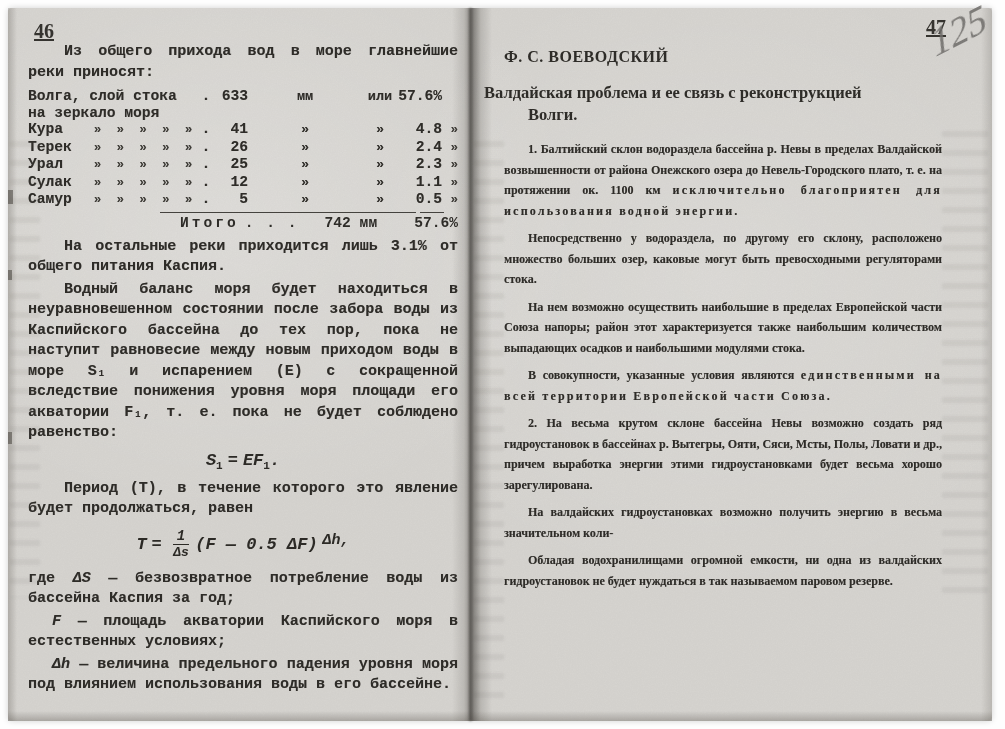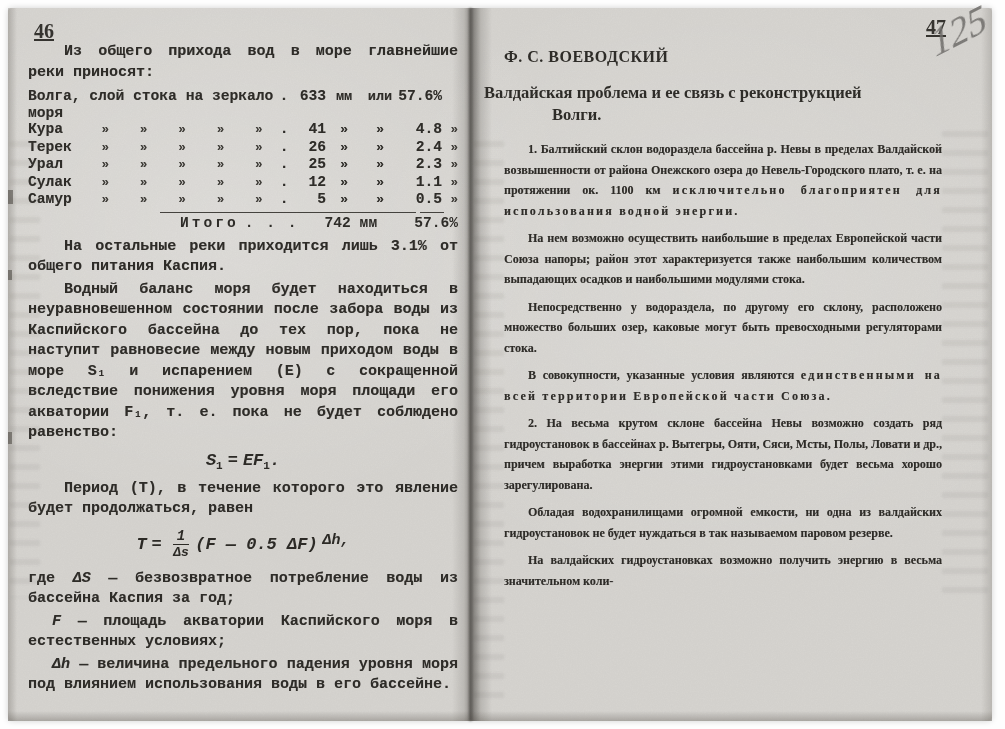--- a/index.html
+++ b/index.html
@@ -27,21 +27,21 @@
 
   
   .rivers{margin:5px 0 0 0;}
   .trow{display:flex;align-items:baseline;font-size:14.6px;font-weight:700;line-height:16.5px;
         text-shadow:0.3px 0.3px 0 rgba(46,44,40,.3);}
   .tlabel{flex:1;}
   .tname{width:58px;}
   .dit{flex:1;text-align:center;color:#3b3934;font-size:12.5px;}
   .tdot{width:12px;text-align:center;}
   .tval{width:36px;text-align:right;}
-  .tu{width:36px;text-align:center;font-size:13.5px;}
+  .tu{width:36px;text-align:center;font-size:13.5px;margin-left:39px;}
   .tpct{width:44px;text-align:right;}
   .tsfx{width:16px;text-align:right;font-size:12.5px;color:#3b3934;}
   .trule{display:flex;margin:3px 0 2px 132px;}
   .trule .seg1{width:256px;height:0;border-top:1.6px solid #45433e;}
   .trule .seg2{width:24px;height:0;border-top:1.6px solid #45433e;margin-left:4px;}
   .titogo{display:flex;align-items:baseline;font-size:14.6px;font-weight:700;margin:0 0 6px 0;}
   .ti-label{margin-left:152px;letter-spacing:3px;}
   .ti-dots{margin-left:6px;letter-spacing:2px;}
   .ti-val{margin-left:26px;}
   .ti-pct{flex:1;text-align:right;}
@@ -55,21 +55,21 @@
   .frac{display:inline-flex;flex-direction:column;align-items:center;font-size:14px;margin:0 6px;}
   .frac .num{display:block;padding:0 4px;border-bottom:1.5px solid #2c2a26;line-height:15px;}
   .frac .den{display:block;line-height:15px;font-size:13px;}
   .f-sup{margin-left:5px;position:relative;top:-4px;font-size:15px;}
   .def .dsym{font-style:italic;}
   .def-ind{text-indent:24px;}
 
   
   .author{font-size:16px;font-weight:700;letter-spacing:.5px;margin:0 0 16px 0;}
   .title{font-size:16.5px;font-weight:700;text-align:left;margin:0 0 13px -20px;line-height:22px;}
-  .title .t2{display:block;margin-left:68px;}
+  .title .t2{display:block;margin-left:44px;}
 
   
   .spine{position:absolute;left:444px;top:0;width:40px;height:100%;pointer-events:none;
          background:linear-gradient(90deg, rgba(0,0,0,0) 0%, rgba(62,58,52,.16) 30%,
                     rgba(44,41,37,.5) 52%, rgba(62,58,52,.18) 72%, rgba(0,0,0,0) 100%);}
   .spine-line{position:absolute;left:461px;top:0;width:3px;height:100%;background:rgba(38,35,31,.5);
               filter:blur(1px);pointer-events:none;}
   .left-edge{position:absolute;left:0;top:0;width:9px;height:100%;pointer-events:none;
              background:linear-gradient(90deg, rgba(88,83,76,.30), rgba(0,0,0,0));}
   .fore-edge{position:absolute;right:0;top:0;width:11px;height:100%;pointer-events:none;
@@ -218,26 +218,26 @@
       <p class="body def def-ind"><span></span><span class="dsym">F</span><span> — площадь акватории Каспийского моря в естественных условиях;</span></p>
       <p class="body def def-ind"><span></span><span class="dsym">Δh</span><span> — величина предельного падения уровня моря под влиянием использования воды в его бассейне.</span></p>
 
     </section>
 
     <section class="page page-right">
       <p class="author">Ф. С. ВОЕВОДСКИЙ</p>
       <p class="title"><span>Валдайская проблема и ее связь с реконструкцией</span><span class="t2">Волги.</span></p>
 
       <p class="rbody"><span>1. Балтийский склон водораздела бассейна р. Невы в пределах Валдайской возвышенности от района Онежского озера до Невель-Городского плато, т. е. на протяжении ок. 1100 км </span><span class="em">исключительно благоприятен для использования водной энергии.</span></p>
+      <p class="rbody"><span>Непосредственно у водораздела, по другому его склону, расположено множество больших озер, каковые могут быть превосходными регуляторами стока.</span></p>
       <p class="rbody"><span>На нем возможно осуществить наибольшие в пределах Европейской части Союза напоры; район этот характеризуется также наибольшим количеством выпадающих осадков и наибольшими модулями стока.</span></p>
-      <p class="rbody"><span>Непосредственно у водораздела, по другому его склону, расположено множество больших озер, каковые могут быть превосходными регуляторами стока.</span></p>
       <p class="rbody"><span>В совокупности, указанные условия являются </span><span class="em">единственными на всей территории Европейской части Союза.</span></p>
       <p class="rbody"><span>2. На весьма крутом склоне бассейна Невы возможно создать ряд гидроустановок в бассейнах р. Вытегры, Ояти, Сяси, Мсты, Полы, Ловати и др., причем выработка энергии этими гидроустановками будет весьма хорошо зарегулирована.</span></p>
+      <p class="rbody"><span>На валдайских гидроустановках возможно получить энергию в весьма значительном коли-</span></p>
       <p class="rbody"><span>Обладая водохранилищами огромной емкости, ни одна из валдайских гидроустановок не будет нуждаться в так называемом паровом резерве.</span></p>
-      <p class="rbody"><span>На валдайских гидроустановках возможно получить энергию в весьма значительном коли-</span></p>
     </section>
 
     <div class="pagenum pn-left">46</div>
     <div class="pagenum pn-right">47</div>
 
     <div class="ghost g1"></div>
     <div class="ghost g2"></div>
     <div class="ghost g3"></div>
     <div class="spine"></div>
     <div class="spine-line"></div>

